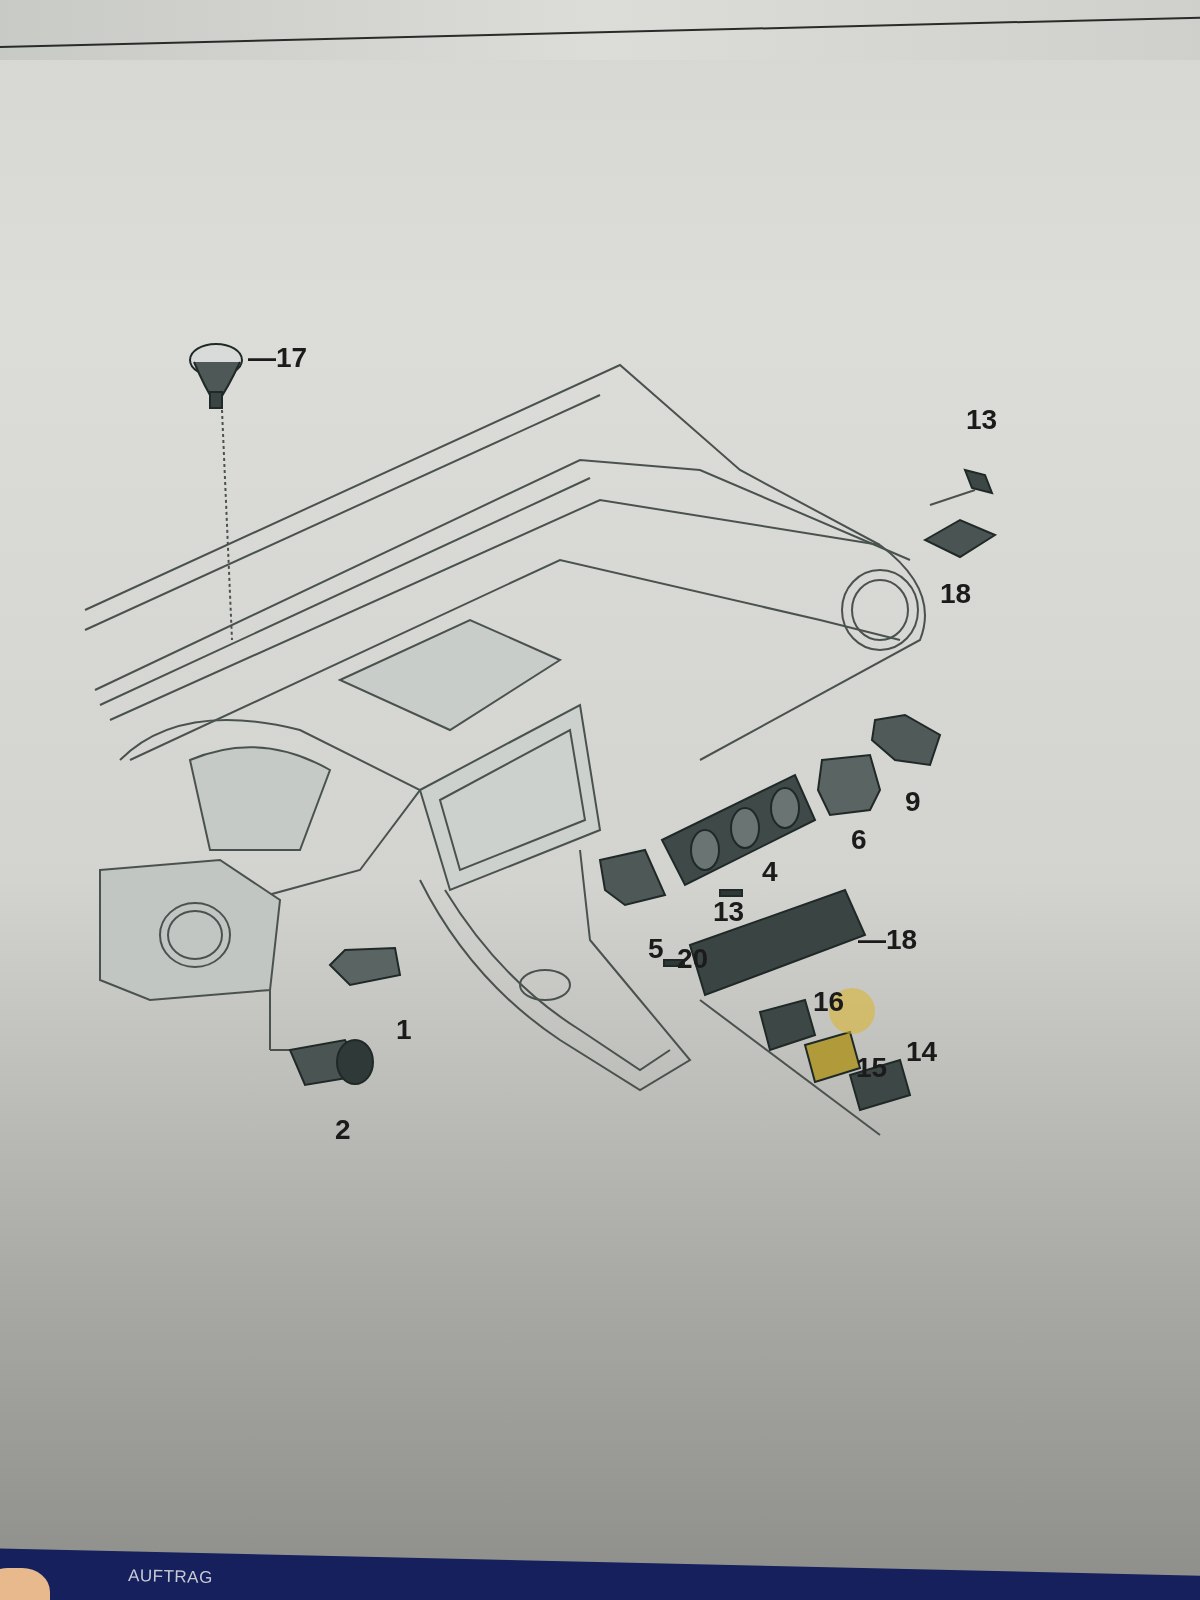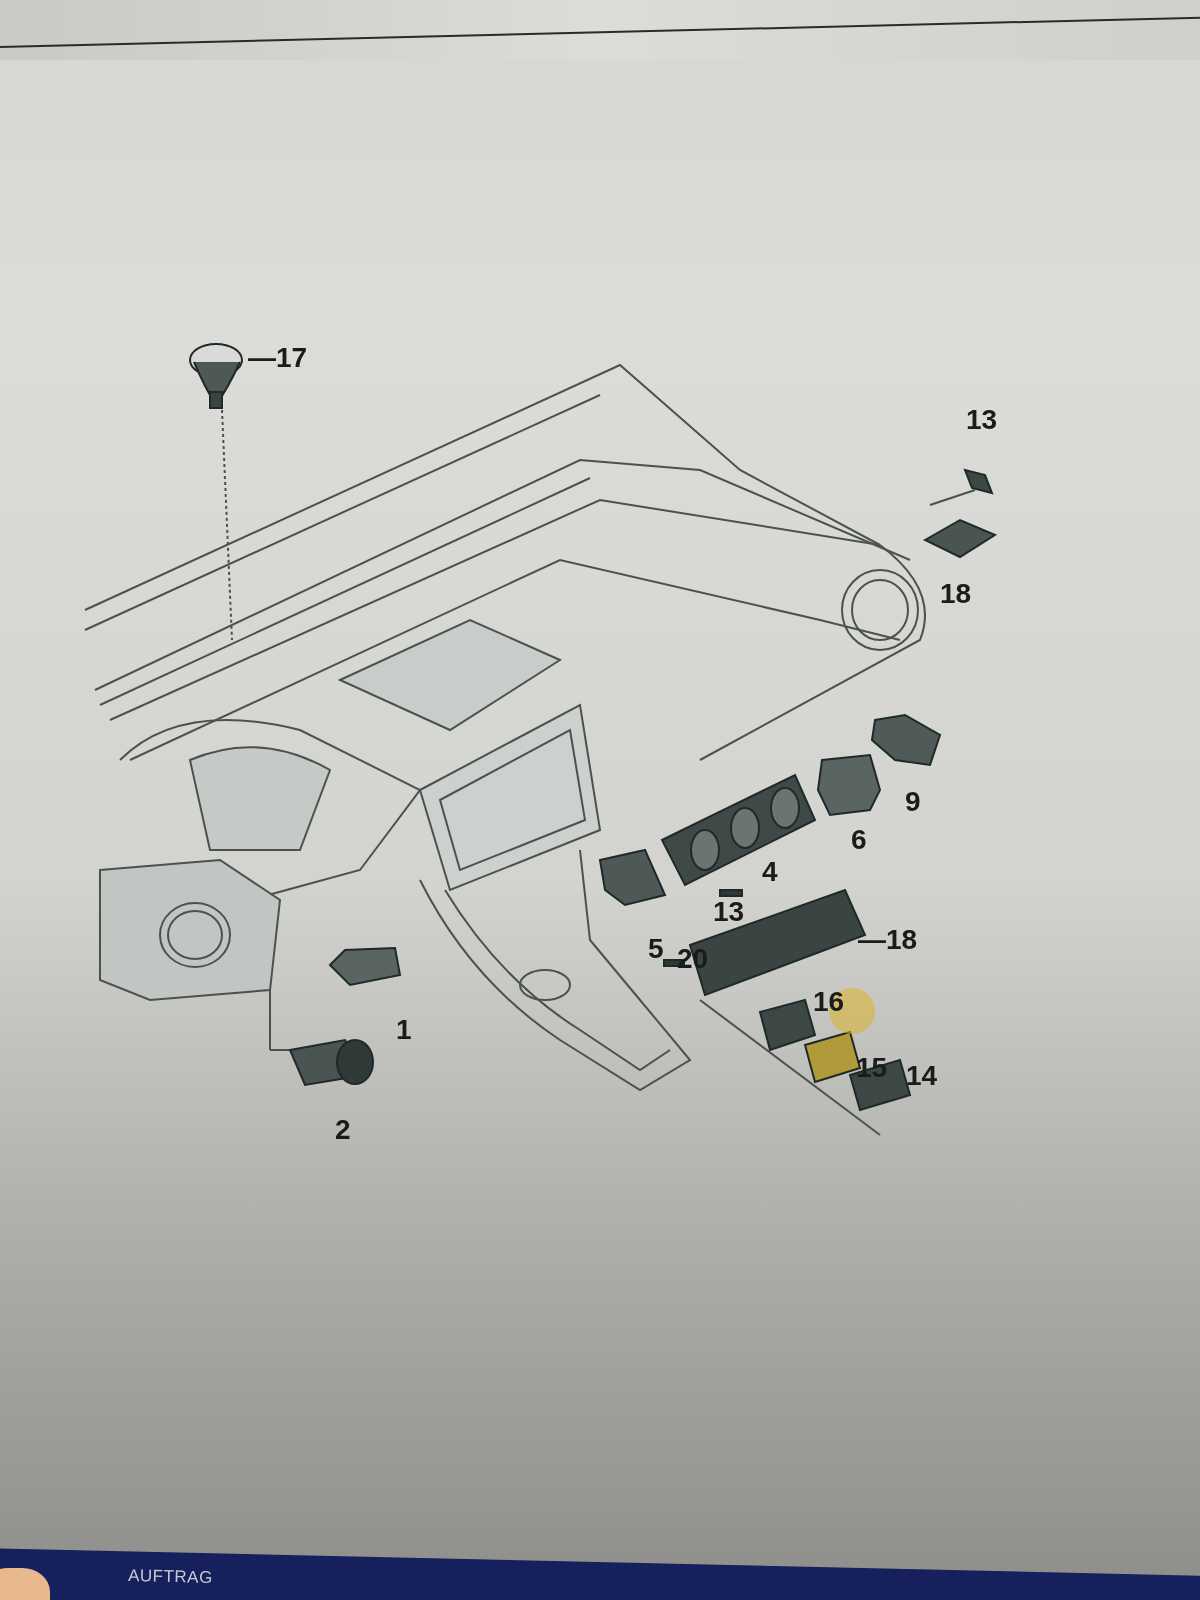--- a/index.html
+++ b/index.html
@@ -105,19 +105,19 @@
 <span class="callout" style="left:940px;top:580px;">18</span>
 <span class="callout" style="left:905px;top:788px;">9</span>
 <span class="callout" style="left:851px;top:826px;">6</span>
 <span class="callout" style="left:762px;top:858px;">4</span>
 <span class="callout" style="left:713px;top:898px;">13</span>
 <span class="callout" style="left:858px;top:926px;text-align:center;">—18</span>
 <span class="callout" style="left:648px;top:935px;">5</span>
 <span class="callout" style="left:677px;top:945px;">20</span>
 <span class="callout" style="left:813px;top:988px;">16</span>
 <span class="callout" style="left:856px;top:1010px;margin-top:44px;">15</span>
-<span class="callout" style="left:906px;top:1062px;">14</span>
+<span class="callout" style="left:906px;top:1038px;">14</span>
 <span class="callout" style="left:396px;top:1016px;">1</span>
 <span class="callout" style="left:335px;top:1116px;">2</span>
 
 <div class="bottom-bar"></div>
 <span class="bottom-label">AUFTRAG</span>
 <div class="finger"></div>
 
 </body></html>

